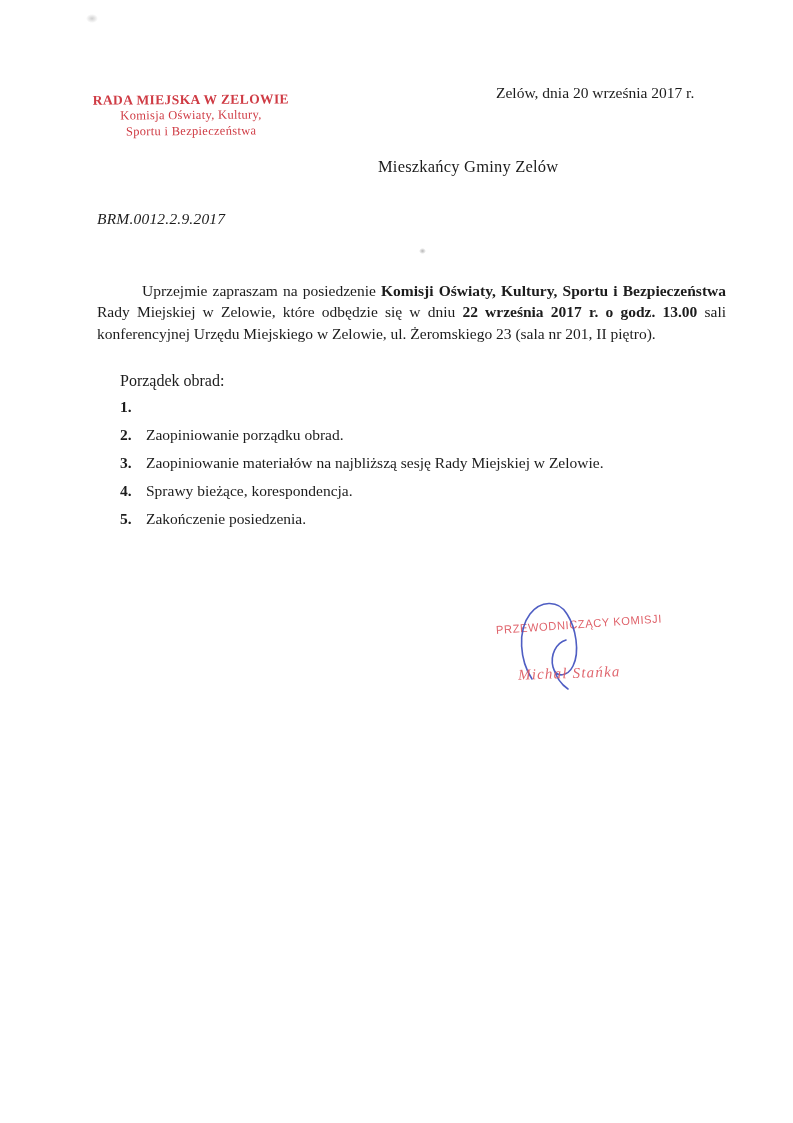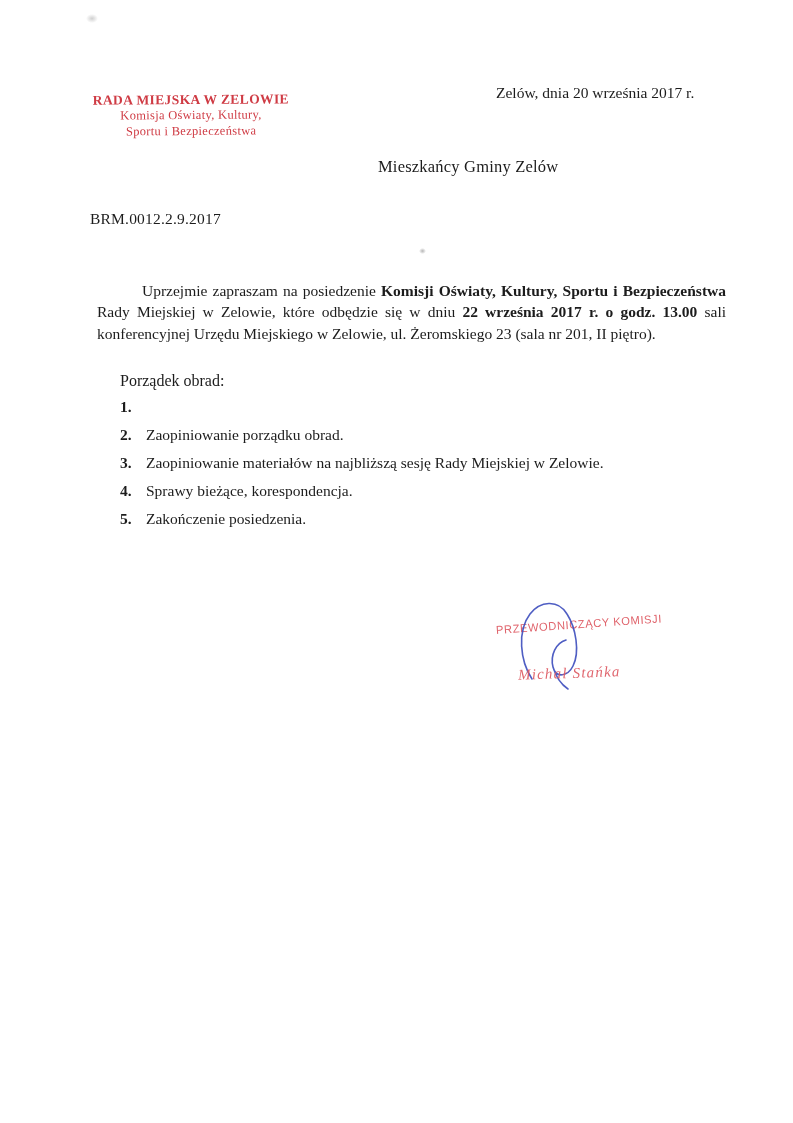--- a/index.html
+++ b/index.html
@@ -34,21 +34,21 @@
     text-align:center;color:var(--stamp-red);
     transform:rotate(-0.4deg);
   }
   .stamp-header .l1{font-weight:bold;font-size:13.5px;letter-spacing:.4px;line-height:16px;}
   .stamp-header .l2,.stamp-header .l3{font-size:12.5px;line-height:15.5px;letter-spacing:.3px;}
   
   .dateline{position:absolute;left:496px;top:84px;font-size:15.5px;font-family:Liberation Serif, serif;}
   
   .addressee{position:absolute;left:378px;top:157px;font-size:16.5px;font-weight:normal;letter-spacing:.2px;}
   
-  .reference{position:absolute;left:90px;top:210px;font-size:15.5px;letter-spacing:.2px;}
+  .reference{position:absolute;left:97px;top:210px;font-size:15.5px;letter-spacing:.2px;font-style:italic;}
   
   .body-par{
     position:absolute;left:97px;top:264px;width:629px;
     font-size:15.5px;line-height:21.5px;
     text-align:justify;text-indent:45px;
   }
   .body-par .bold{font-weight:bold;}
   
   .agenda-heading{position:absolute;left:120px;top:372px;font-size:16px;font-weight:normal;}
   .agenda-list{position:absolute;left:120px;top:396px;width:575px;}

